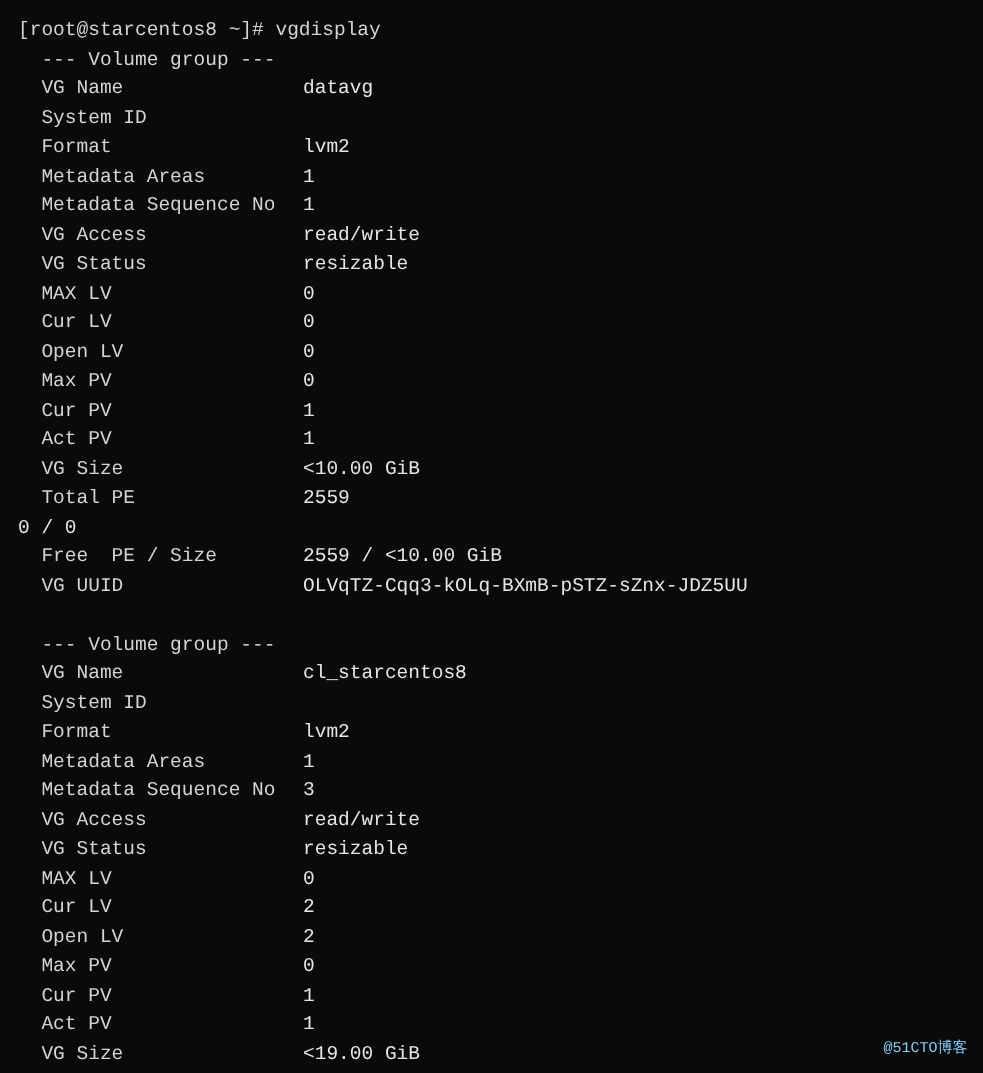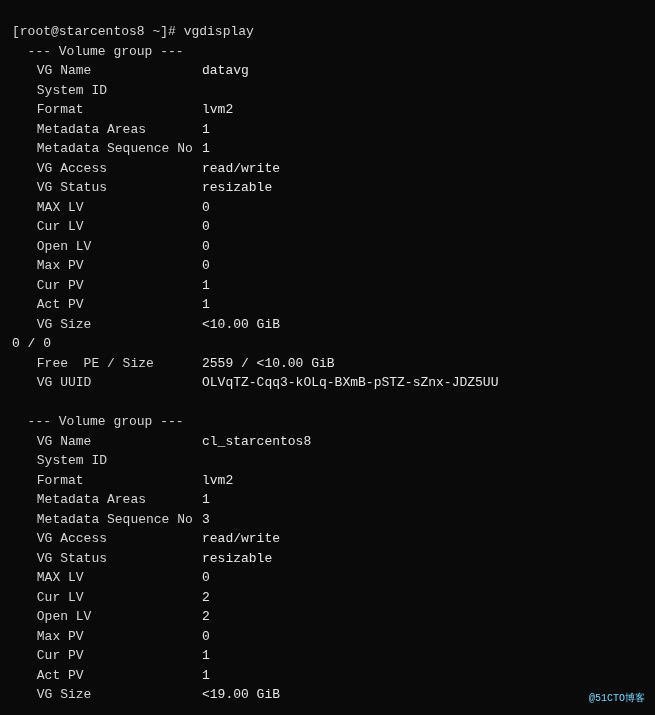--- a/index.html
+++ b/index.html
@@ -22,27 +22,25 @@
       min-height: 715px;
       padding: 4px;
     }
     .line {
       display: flex;
       white-space: pre;
       line-height: 1.5;
     }
     .prompt {
       color: #d4d4d4;
-      margin-top: 12px;
     }
     .label {
       color: #d4d4d4;
       min-width: 190px;
       display: inline-block;
-      text-align: center;
     }
     .value {
       color: #e5e5e5;
     }
     .watermark {
       position: fixed;
       bottom: 10px;
       right: 10px;
       color: #7dd3fc;
       font-size: 10px;
@@ -68,20 +66,21 @@
       <div class="line"><span class="label">  Metadata Sequence No</span><span class="value">1</span></div>
       <div class="line"><span class="label">  VG Access           </span><span class="value">read/write</span></div>
       <div class="line"><span class="label">  VG Status           </span><span class="value">resizable</span></div>
       <div class="line"><span class="label">  MAX LV              </span><span class="value">0</span></div>
       <div class="line"><span class="label">  Cur LV              </span><span class="value">0</span></div>
       <div class="line"><span class="label">  Open LV             </span><span class="value">0</span></div>
       <div class="line"><span class="label">  Max PV              </span><span class="value">0</span></div>
       <div class="line"><span class="label">  Cur PV              </span><span class="value">1</span></div>
       <div class="line"><span class="label">  Act PV              </span><span class="value">1</span></div>
       <div class="line"><span class="label">  VG Size             </span><span class="value">&lt;10.00 GiB</span></div>
+      <div class="line"><span class="label">  Total PE            </span><span class="value">2559</span></div>
       <div class="line"><span class="value">0 / 0</span></div>
       <div class="line"><span class="label">  Free  PE / Size     </span><span class="value">2559 / &lt;10.00 GiB</span></div>
       <div class="line"><span class="label">  VG UUID             </span><span class="value">OLVqTZ-Cqq3-kOLq-BXmB-pSTZ-sZnx-JDZ5UU</span></div>
       <div class="line">&nbsp;</div>
       <div class="line"><span class="section-header">  --- Volume group ---</span></div>
       <div class="line"><span class="label">  VG Name             </span><span class="value">cl_starcentos8</span></div>
       <div class="line"><span class="label">  System ID           </span><span class="value"></span></div>
       <div class="line"><span class="label">  Format              </span><span class="value">lvm2</span></div>
       <div class="line"><span class="label">  Metadata Areas      </span><span class="value">1</span></div>
       <div class="line"><span class="label">  Metadata Sequence No</span><span class="value">3</span></div>

